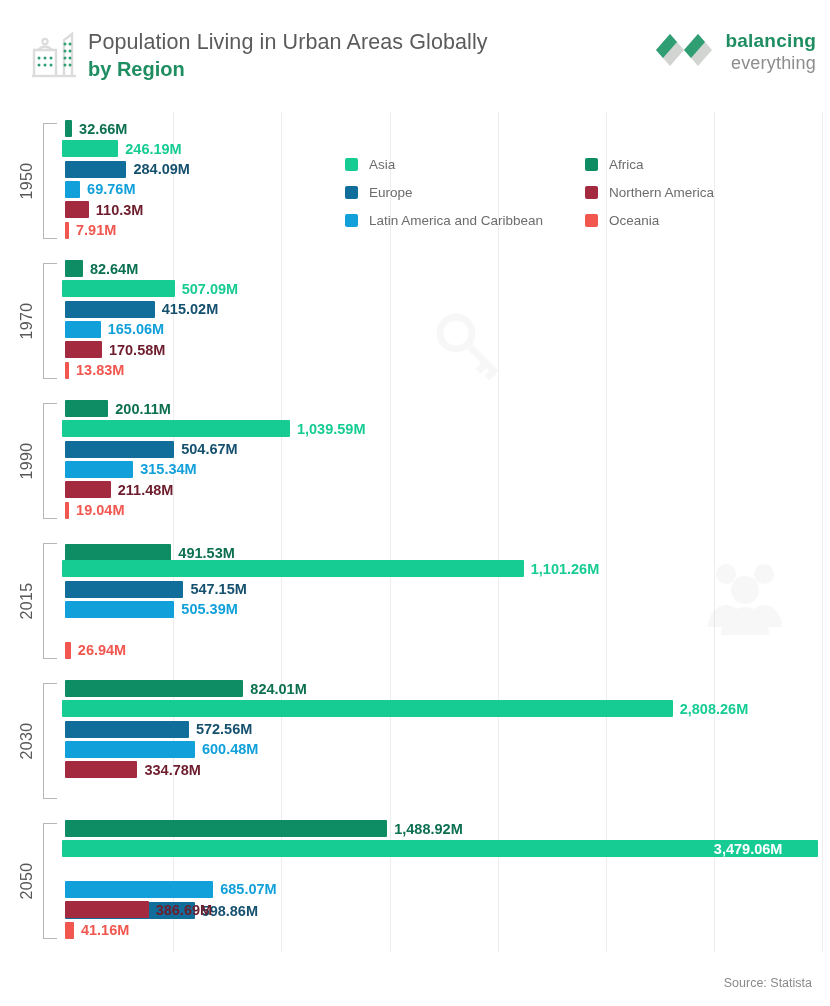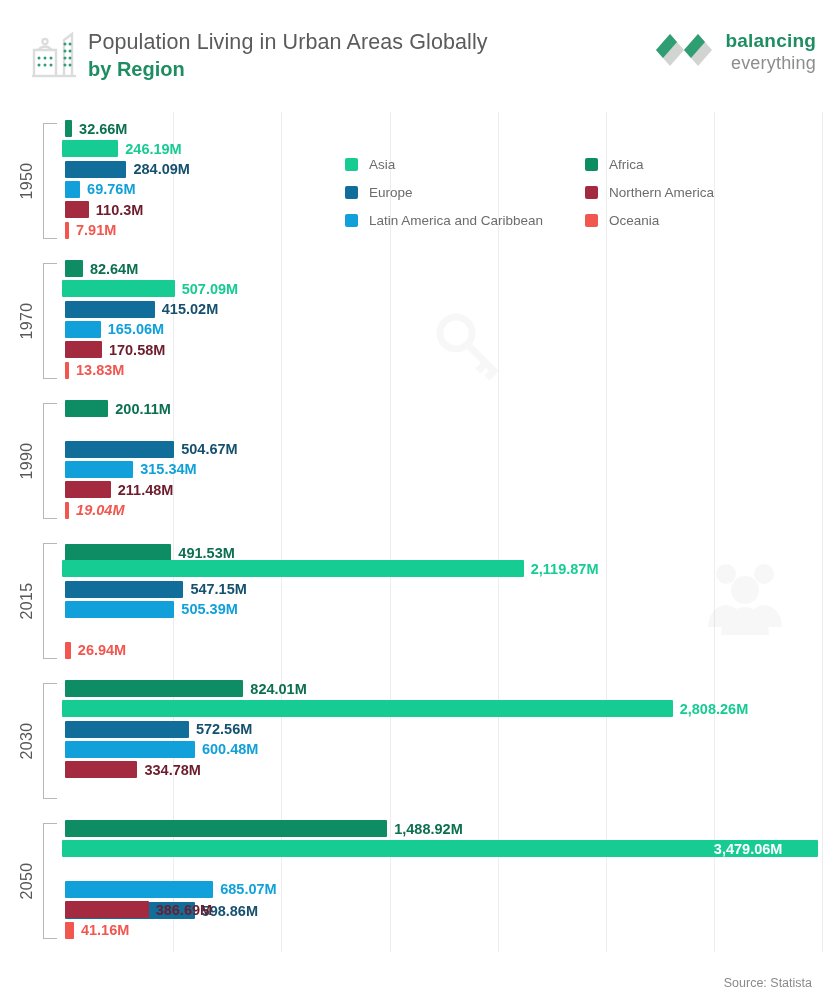--- a/index.html
+++ b/index.html
@@ -291,49 +291,53 @@
           </div>
         </div>
         <div class="group" style="top: 288px; height: 121.8px;">
           <div class="bracket" style="border-color: rgb(183, 183, 183); border-right-style: none;"></div>
           <div class="year-label">1990</div>
           <div class="bars">
             <div class="bar-row" style="top: 0px; height: 17px;">
               <div class="bar" style="left: 65px; width: 43.3038px; background: rgb(14, 140, 99);"></div>
               <div class="bar-value" style="left: 115.304px; color: rgb(11, 111, 80);">200.11M</div>
             </div>
+            <div class="bar-row" style="top: 20.3px; height: 17px;">
+              <div class="bar" style="left: 62px; width: 227.967px; background: rgb(22, 204, 147);"></div>
+              <div class="bar-value" style="left: 296.967px; color: rgb(22, 204, 147);">1,039.59M</div>
+            </div>
             <div class="bar-row" style="top: 40.6px; height: 17px;">
               <div class="bar" style="left: 65px; width: 109.211px; background: rgb(17, 110, 155);"></div>
               <div class="bar-value" style="left: 181.211px; color: rgb(21, 80, 110);">504.67M</div>
             </div>
             <div class="bar-row" style="top: 60.9px; height: 17px;">
               <div class="bar" style="left: 65px; width: 68.2396px; background: rgb(17, 160, 218);"></div>
               <div class="bar-value" style="left: 140.24px; color: rgb(17, 160, 218);">315.34M</div>
             </div>
             <div class="bar-row" style="top: 81.2px; height: 17px;">
               <div class="bar" style="left: 65px; width: 45.7643px; background: rgb(163, 42, 63);"></div>
               <div class="bar-value" style="left: 117.764px; color: rgb(109, 28, 44);">211.48M</div>
             </div>
             <div class="bar-row" style="top: 101.5px; height: 17px;">
               <div class="bar" style="left: 65px; width: 4.12026px; background: rgb(241, 86, 79);"></div>
-              <div class="bar-value" style="left: 76.1203px; color: rgb(241, 86, 79); font-style: italic;">19.04M</div>
+              <div class="bar-value" style="left: 76.1203px; color: rgb(241, 86, 79);">19.04M</div>
             </div>
           </div>
         </div>
         <div class="group" style="top: 428px; height: 121.8px;">
           <div class="bracket" style="border-color: rgb(183, 183, 183); border-right-style: none;"></div>
           <div class="year-label">2015</div>
           <div class="bars">
             <div class="bar-row" style="top: 4px; height: 17px;">
               <div class="bar" style="left: 65px; width: 106.367px; background: rgb(14, 140, 99);"></div>
               <div class="bar-value" style="left: 178.367px; color: rgb(11, 111, 80);">491.53M</div>
             </div>
             <div class="bar-row" style="top: 20.3px; height: 17px;">
               <div class="bar" style="left: 62px; width: 461.74px; background: rgb(22, 204, 147);"></div>
-              <div class="bar-value" style="left: 530.74px; color: rgb(22, 204, 147);">2,119.87M</div>
+              <div class="bar-value" style="left: 530.74px; color: rgb(22, 204, 147);">1,101.26M</div>
             </div>
             <div class="bar-row" style="top: 40.6px; height: 17px;">
               <div class="bar" style="left: 65px; width: 118.403px; background: rgb(17, 110, 155);"></div>
               <div class="bar-value" style="left: 190.403px; color: rgb(21, 80, 110);">547.15M</div>
             </div>
             <div class="bar-row" style="top: 60.9px; height: 17px;">
               <div class="bar" style="left: 65px; width: 109.366px; background: rgb(17, 160, 218);"></div>
               <div class="bar-value" style="left: 181.366px; color: rgb(17, 160, 218);">505.39M</div>
             </div>
             <div class="bar-row" style="top: 101.5px; height: 17px;">

